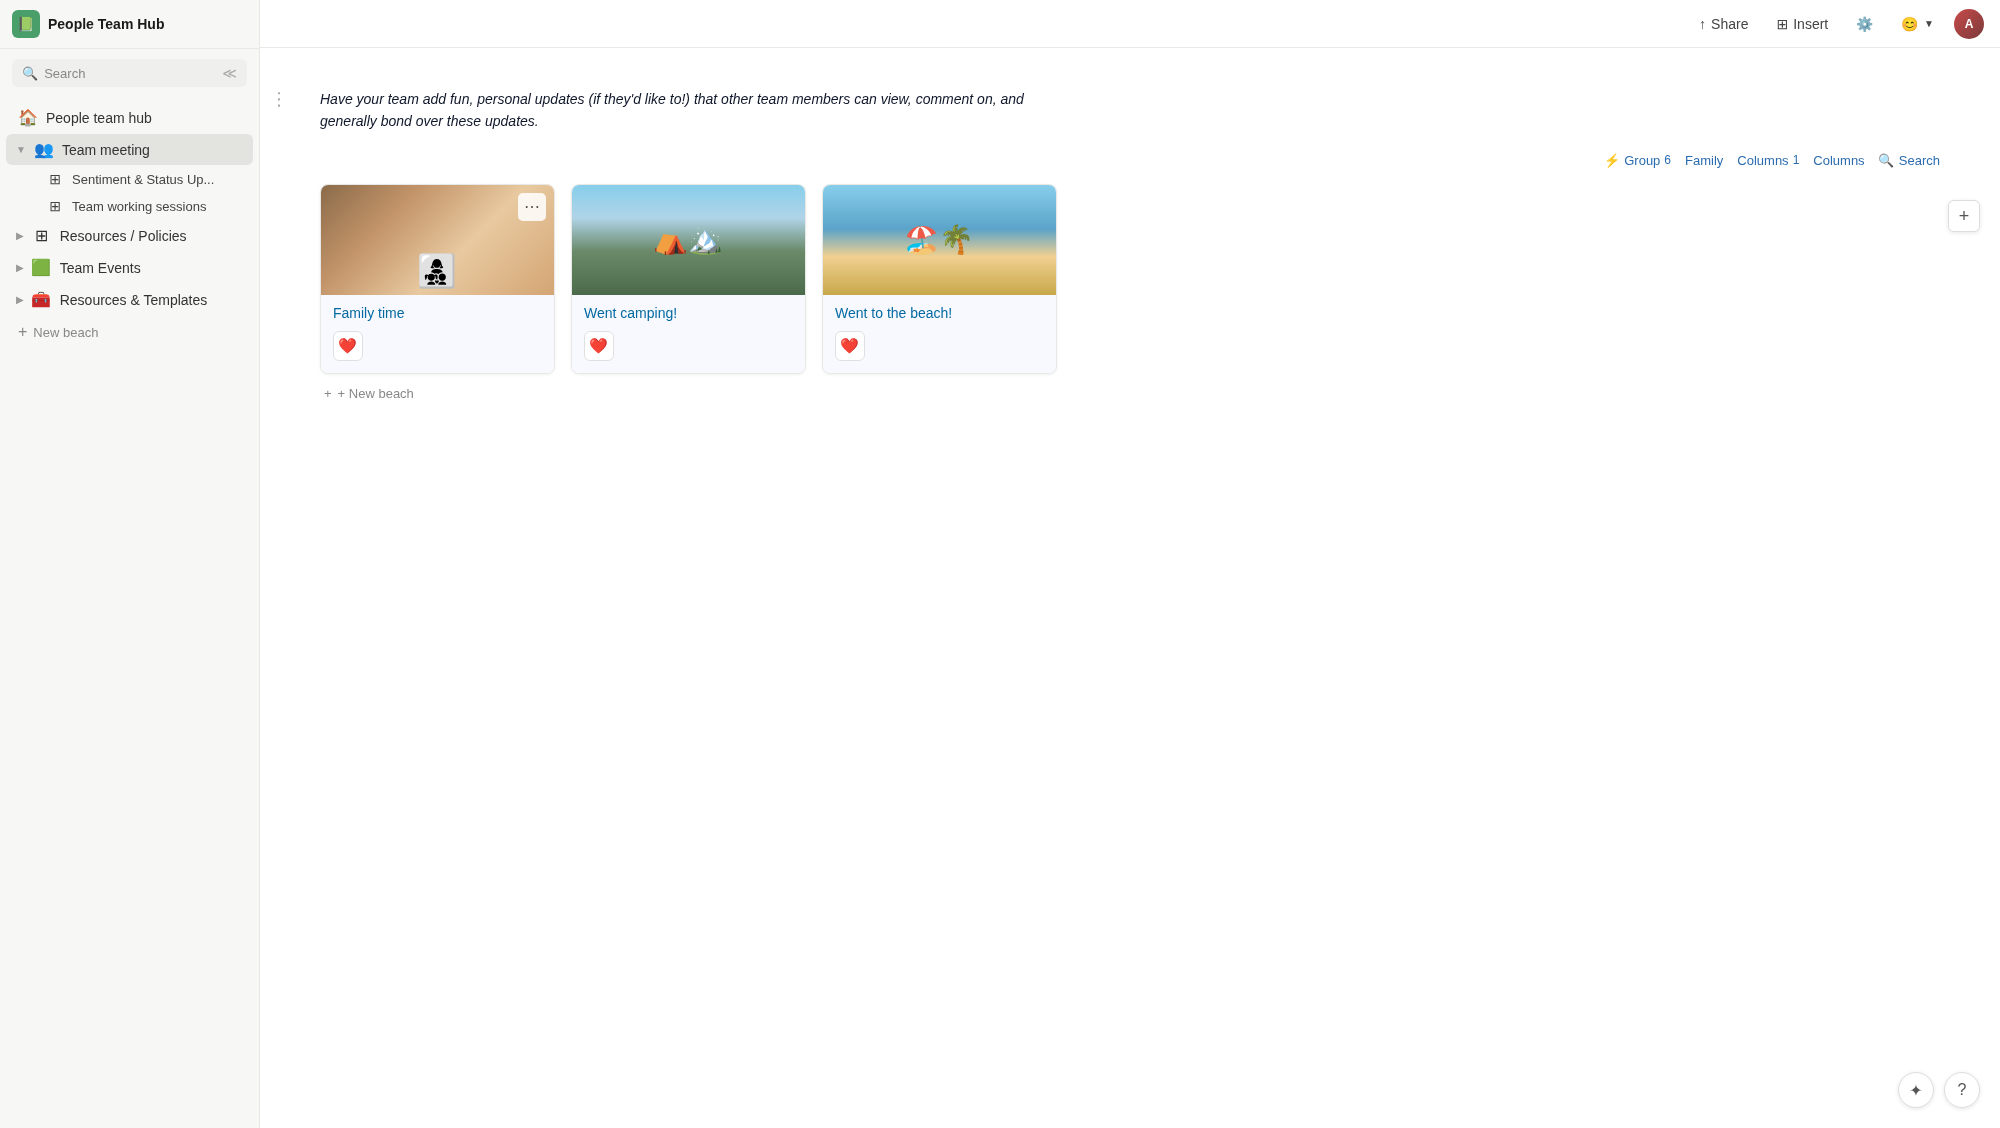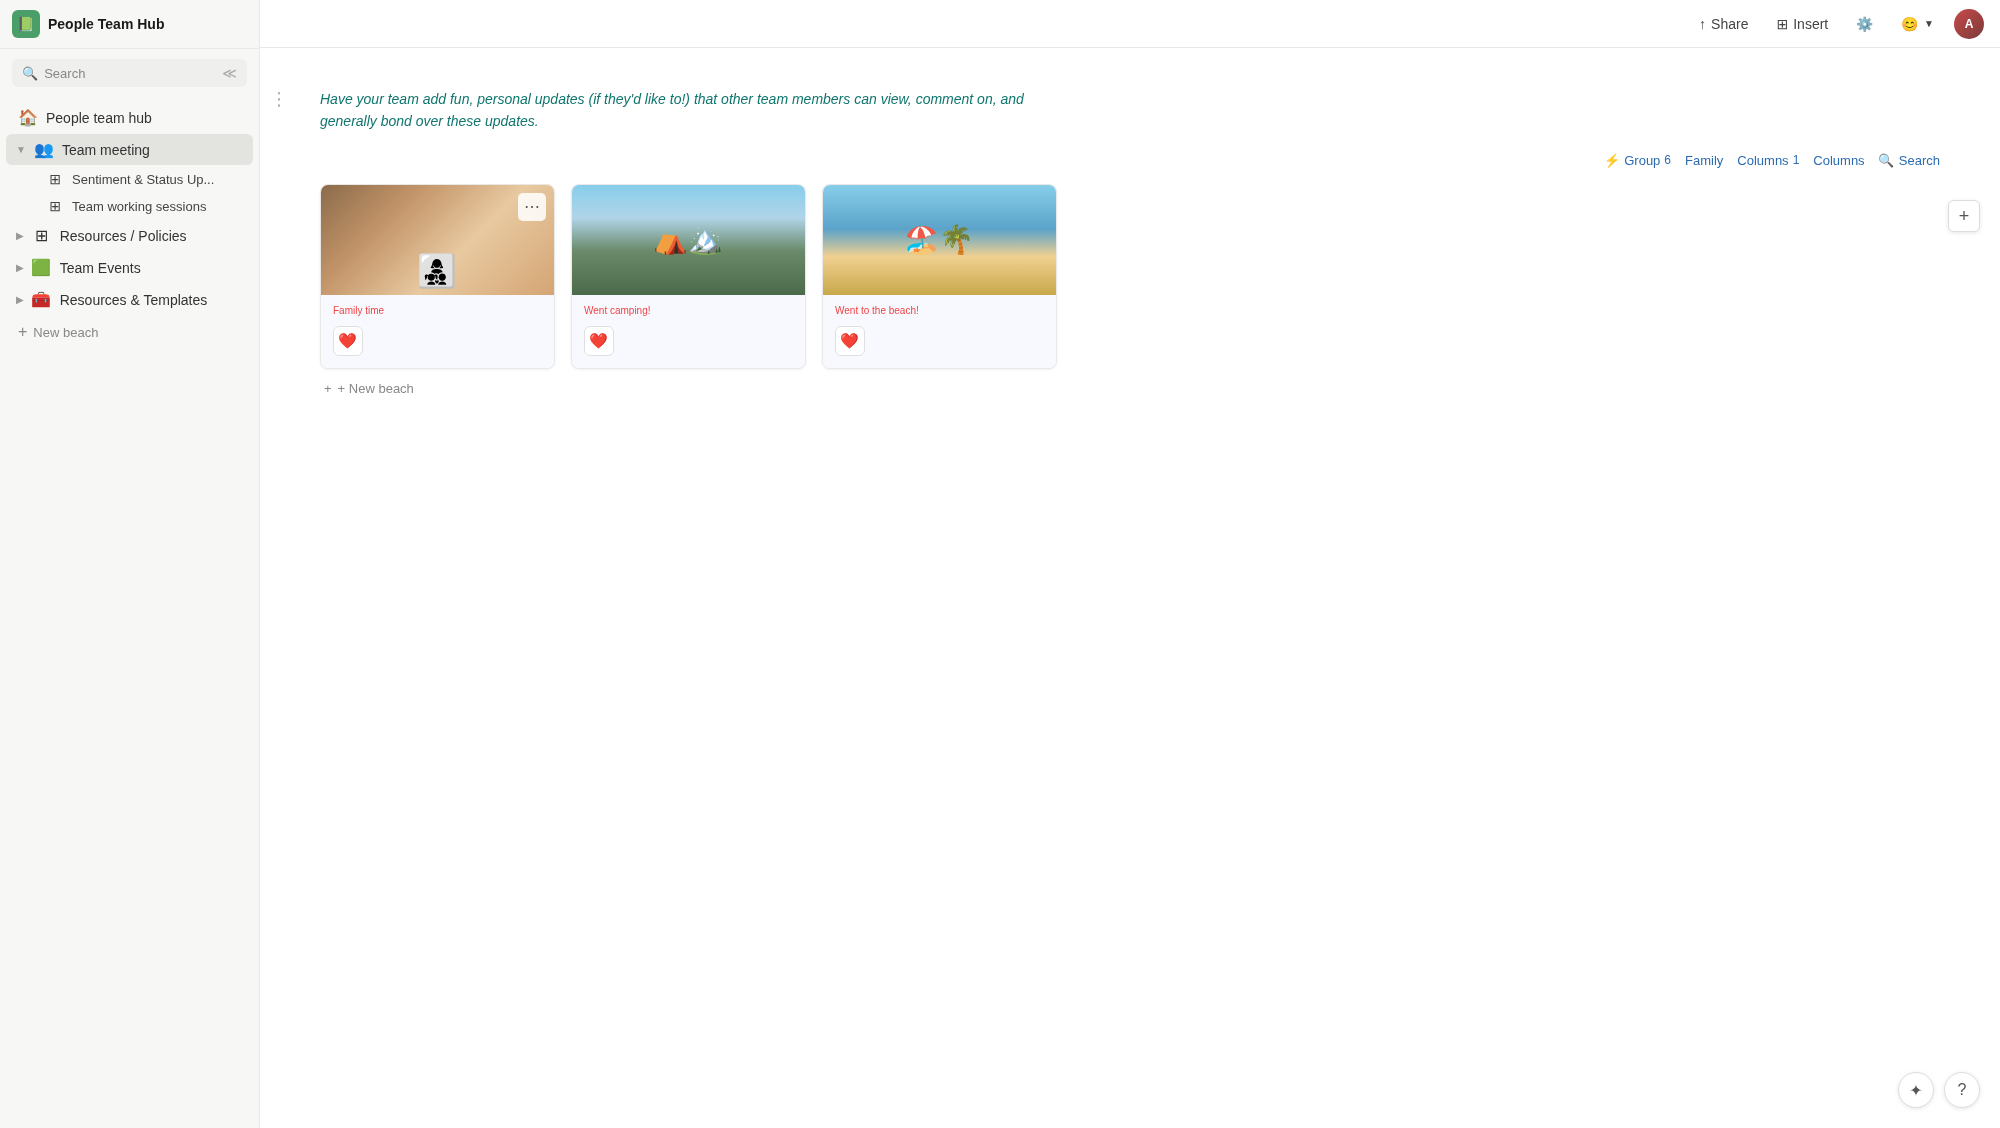--- a/index.html
+++ b/index.html
@@ -163,21 +163,21 @@
       padding: 6px 14px;
       font-size: 13px;
       font-weight: 500;
       cursor: pointer;
       display: flex;
       align-items: center;
       gap: 5px;
     }
     .section-desc {
       font-size: 14px;
-      color: #0f766e;
+      color: #0f172a;
       font-style: italic;
       margin-bottom: 20px;
       line-height: 1.6;
       max-width: 720px;
     }
     .toolbar {
       display: flex;
       align-items: center;
       justify-content: flex-end;
       gap: 14px;
@@ -218,23 +218,23 @@
       display: flex;
       align-items: center;
       justify-content: center;
       font-size: 30px;
     }
     .card-body {
       padding: 10px 12px 12px;
       background: #f8f9ff;
     }
     .card-title {
-      font-size: 10px;
+      font-size: 14px;
       font-weight: 500;
-      color: #ef4444;
+      color: #0369a1;
       margin-bottom: 10px;
     }
     .card-actions {
       display: flex;
       align-items: center;
       gap: 6px;
     }
     .heart-btn {
       background: none;
       border: none;

